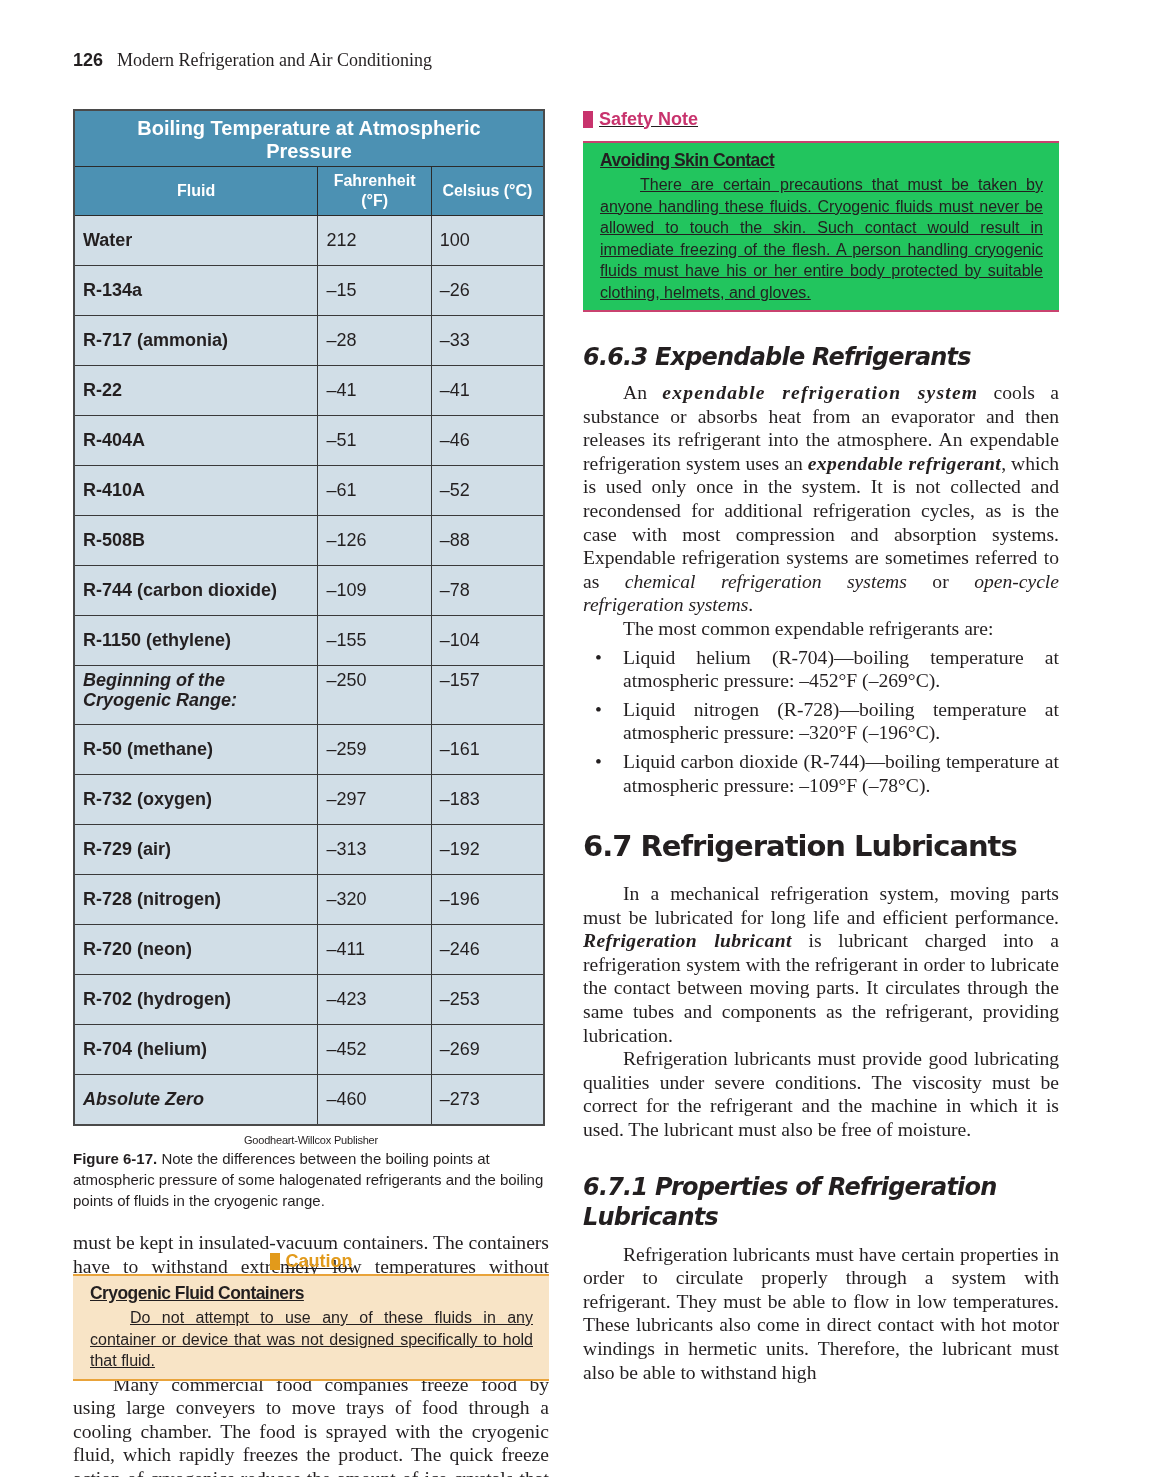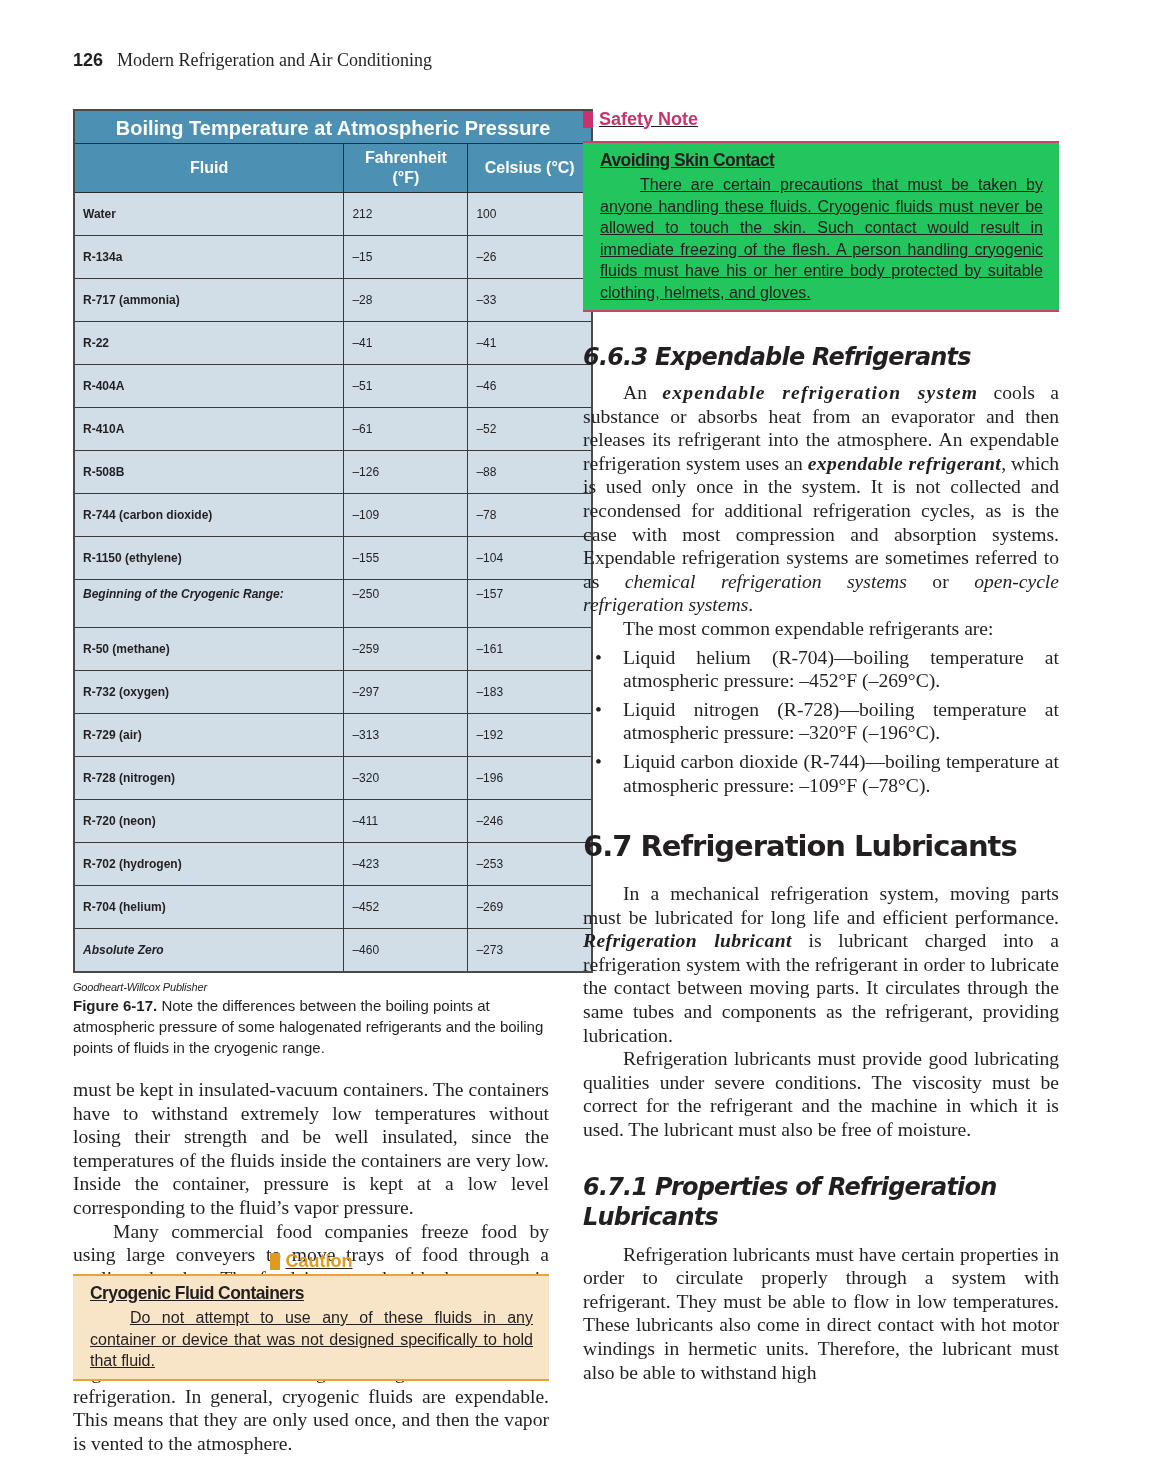--- a/index.html
+++ b/index.html
@@ -6,31 +6,31 @@
     html, body { width: 1154px; height: 1477px; background: #ffffff; }
     body { position: relative; color: #231f20; font-family: "Liberation Serif", serif; }
 
     .running-head { position: absolute; left: 73px; top: 50px; font-size: 18px; display: flex; align-items: baseline; gap: 14px; }
     .running-head .pnum { font-family: "Liberation Sans", sans-serif; font-weight: bold; font-size: 18px; }
     .running-head .book { font-family: "Liberation Serif", serif; font-size: 18px; text-align: right; }
 
     
     .left-col { position: absolute; left: 73px; top: 109px; width: 476px; }
 
-    table.boil { width: 520px; border-collapse: collapse; border: 2px solid #4a4a4a; font-family: "Liberation Sans", sans-serif; }
+    table.boil { width: 472px; border-collapse: collapse; border: 2px solid #4a4a4a; font-family: "Liberation Sans", sans-serif; }
     table.boil th { background: #4c91b3; color: #ffffff; font-weight: bold; border: 1px solid #2b2b2b; }
     table.boil th.title { font-size: 20px; line-height: 23px; padding: 6px 40px 3px; }
     table.boil th.colh { font-size: 16px; line-height: 20px; padding: 3px 6px; height: 49px; }
-    table.boil td { background: #d1dee7; border: 1px solid #3a3a3a; font-size: 12px; height: 28.3px; padding: 14px 8px; }
+    table.boil td { background: #d1dee7; border: 1px solid #3a3a3a; font-size: 18px; height: 28.3px; padding: 14px 8px; }
     table.boil td.fluid { font-weight: bold; text-align: left; width: 248px; }
     table.boil td.fluid.it { font-style: italic; }
     table.boil td.num { width: 114px; }
     table.boil tr.tall td { height: 48px; vertical-align: top; padding-top: 4px; line-height: 20px; }
 
-    .credit { font-family: "Liberation Sans", sans-serif; font-style: italic; font-size: 11px; text-align: left; margin-top: 8px; letter-spacing: -0.2px; }
+    .credit { font-family: "Liberation Sans", sans-serif; font-size: 11px; text-align: center; margin-top: 8px; letter-spacing: -0.2px; }
     .caption { font-family: "Liberation Sans", sans-serif; font-size: 15px; line-height: 21px; margin-top: 2px; width: 476px; }
     .caption b { font-weight: bold; }
 
     .body-text { font-family: "Liberation Serif", serif; font-size: 19.6px; line-height: 23.6px; text-align: justify; }
     .body-text p { text-indent: 40px; }
     .body-text p.noindent { text-indent: 0; }
     .left-col .body-text { margin-top: 20px; }
 
     .callout { font-family: "Liberation Sans", sans-serif; text-decoration: underline; }
     .callout .c-label { display: flex; align-items: center; font-weight: bold; font-size: 18px; height: 22px; }

